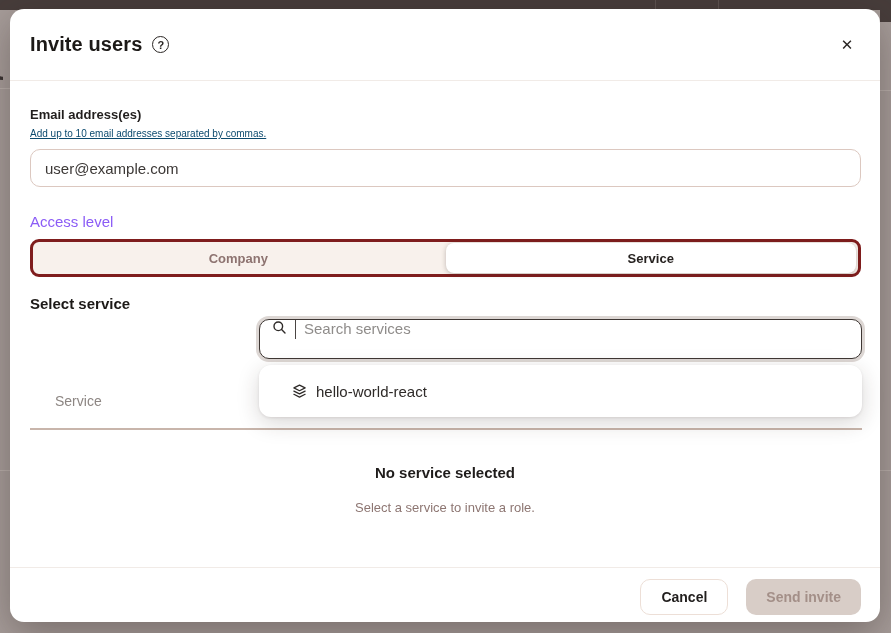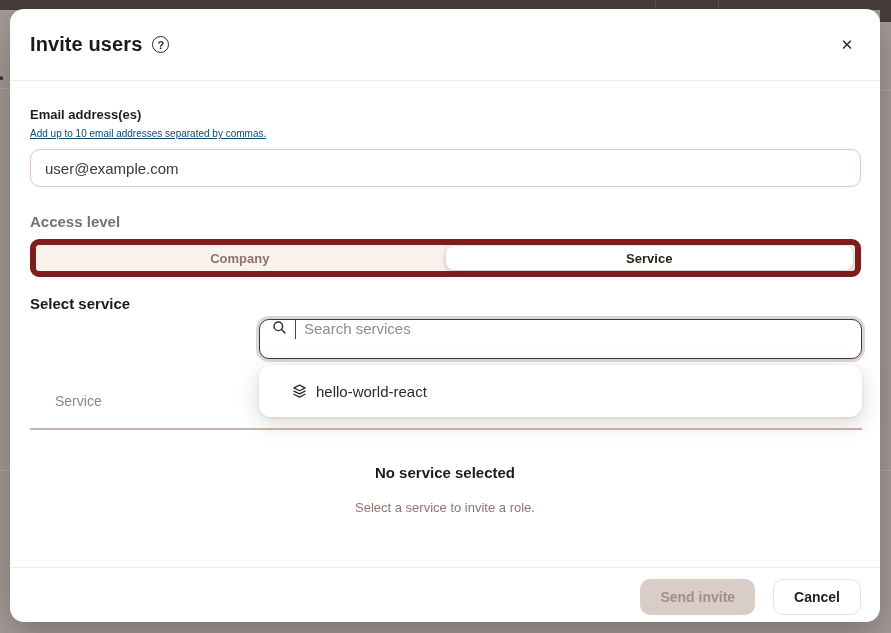--- a/index.html
+++ b/index.html
@@ -44,24 +44,24 @@
   
   .email-label { position:absolute; left:20px; top:98px; font-size:13px; font-weight:700; color:#211e1d; }
   .email-helper { position:absolute; left:20px; top:119px; font-size:10px; color:#0c4a6e;text-decoration:underline; }
   .email-input {
     position:absolute; left:20px; top:140px; width:831px; height:38px;
     border:1px solid #dcc8c0; border-radius:10px; background:#fff;
     padding:0 14px; font-size:15px; color:#3c3836;
     font-family:"Liberation Sans", sans-serif; outline:none;
   }
   
-  .access-label { position:absolute; left:20px; top:204px; font-size:15px; font-weight:700; color:#737373; }
+  .access-label { position:absolute; left:20px; top:204px; font-size:15px; font-weight:400; color:#8b5cf6; }
   .segmented {
     position:absolute; left:20px; top:230px; width:831px; height:38px;
-    background:#f8f1ec; border:6px solid #7f1d1d; border-radius:9px;
+    background:#f8f1ec; border:3px solid #7f1d1d; border-radius:9px;
     display:flex;
   }
   .segment {
     flex:1; display:flex; align-items:center; justify-content:center;
     font-size:13px; font-weight:600; color:#8d7370; cursor:pointer; border-radius:8px;
   }
   .segment.selected {
     background:#ffffff; color:#262220; margin:1px 2px;
     box-shadow:0 1px 5px rgba(60,45,40,.3);
   }
@@ -171,17 +171,17 @@
   </div>
 
   <div class="table-header">Service</div>
   <div class="table-divider"></div>
 
   <div class="empty-title">No service selected</div>
   <div class="empty-sub">Select a service to invite a role.</div>
 
   <div class="footer-divider"></div>
   <div class="footer">
+    <button class="btn btn-cancel">Cancel</button>
     <button class="btn btn-send" disabled="">Send invite</button>
-    <button class="btn btn-cancel">Cancel</button>
   </div>
 
 </div>
 
 </body></html>

